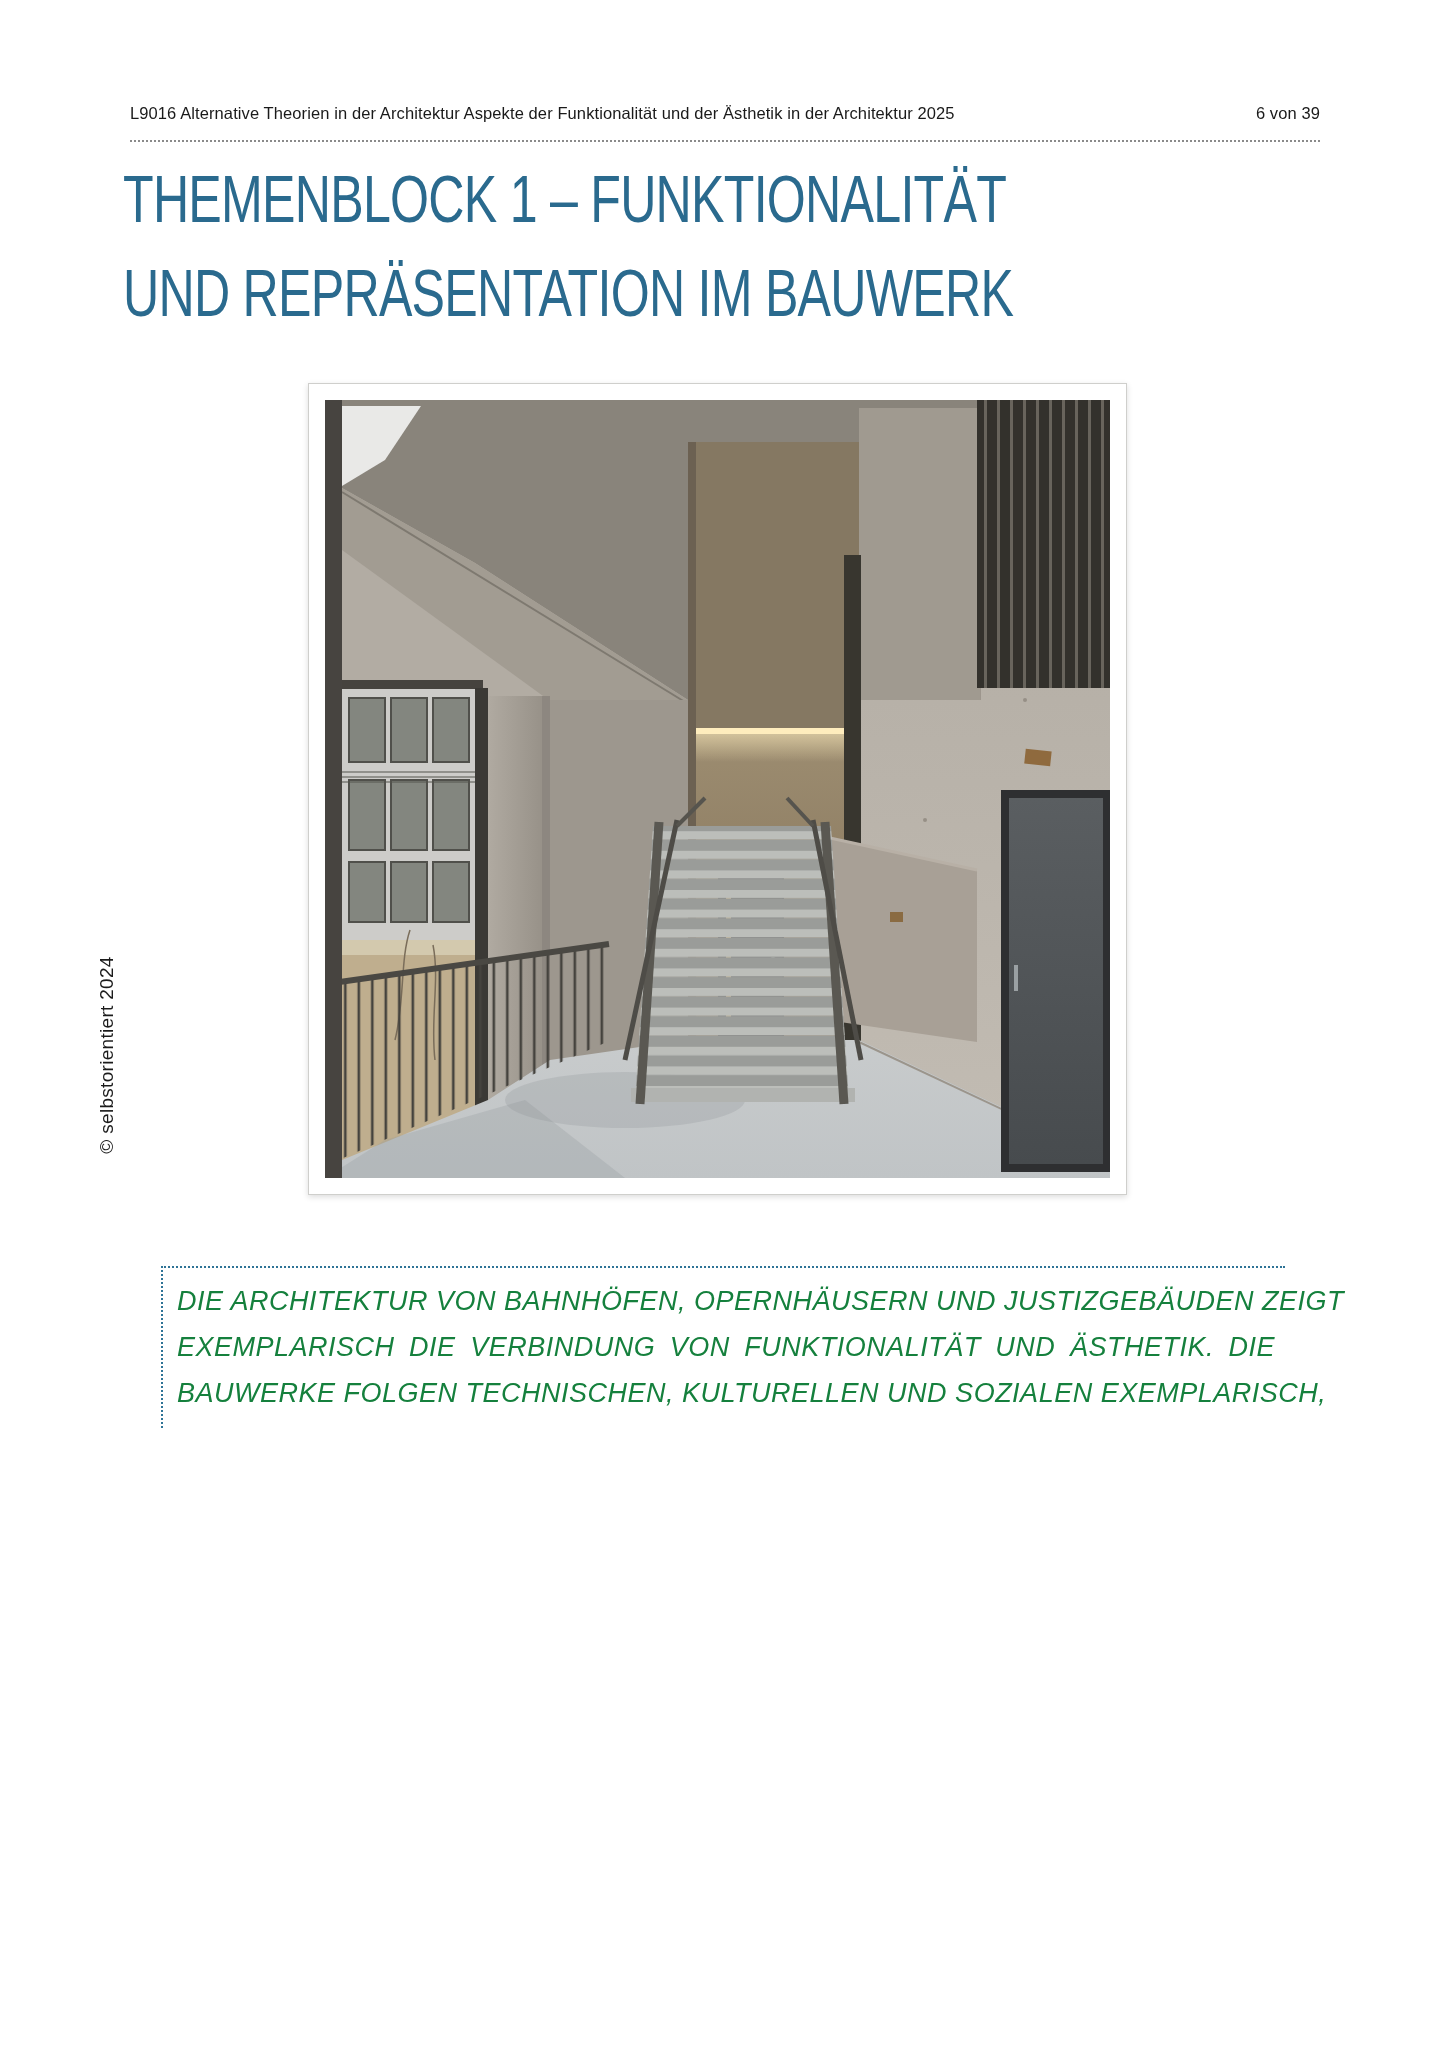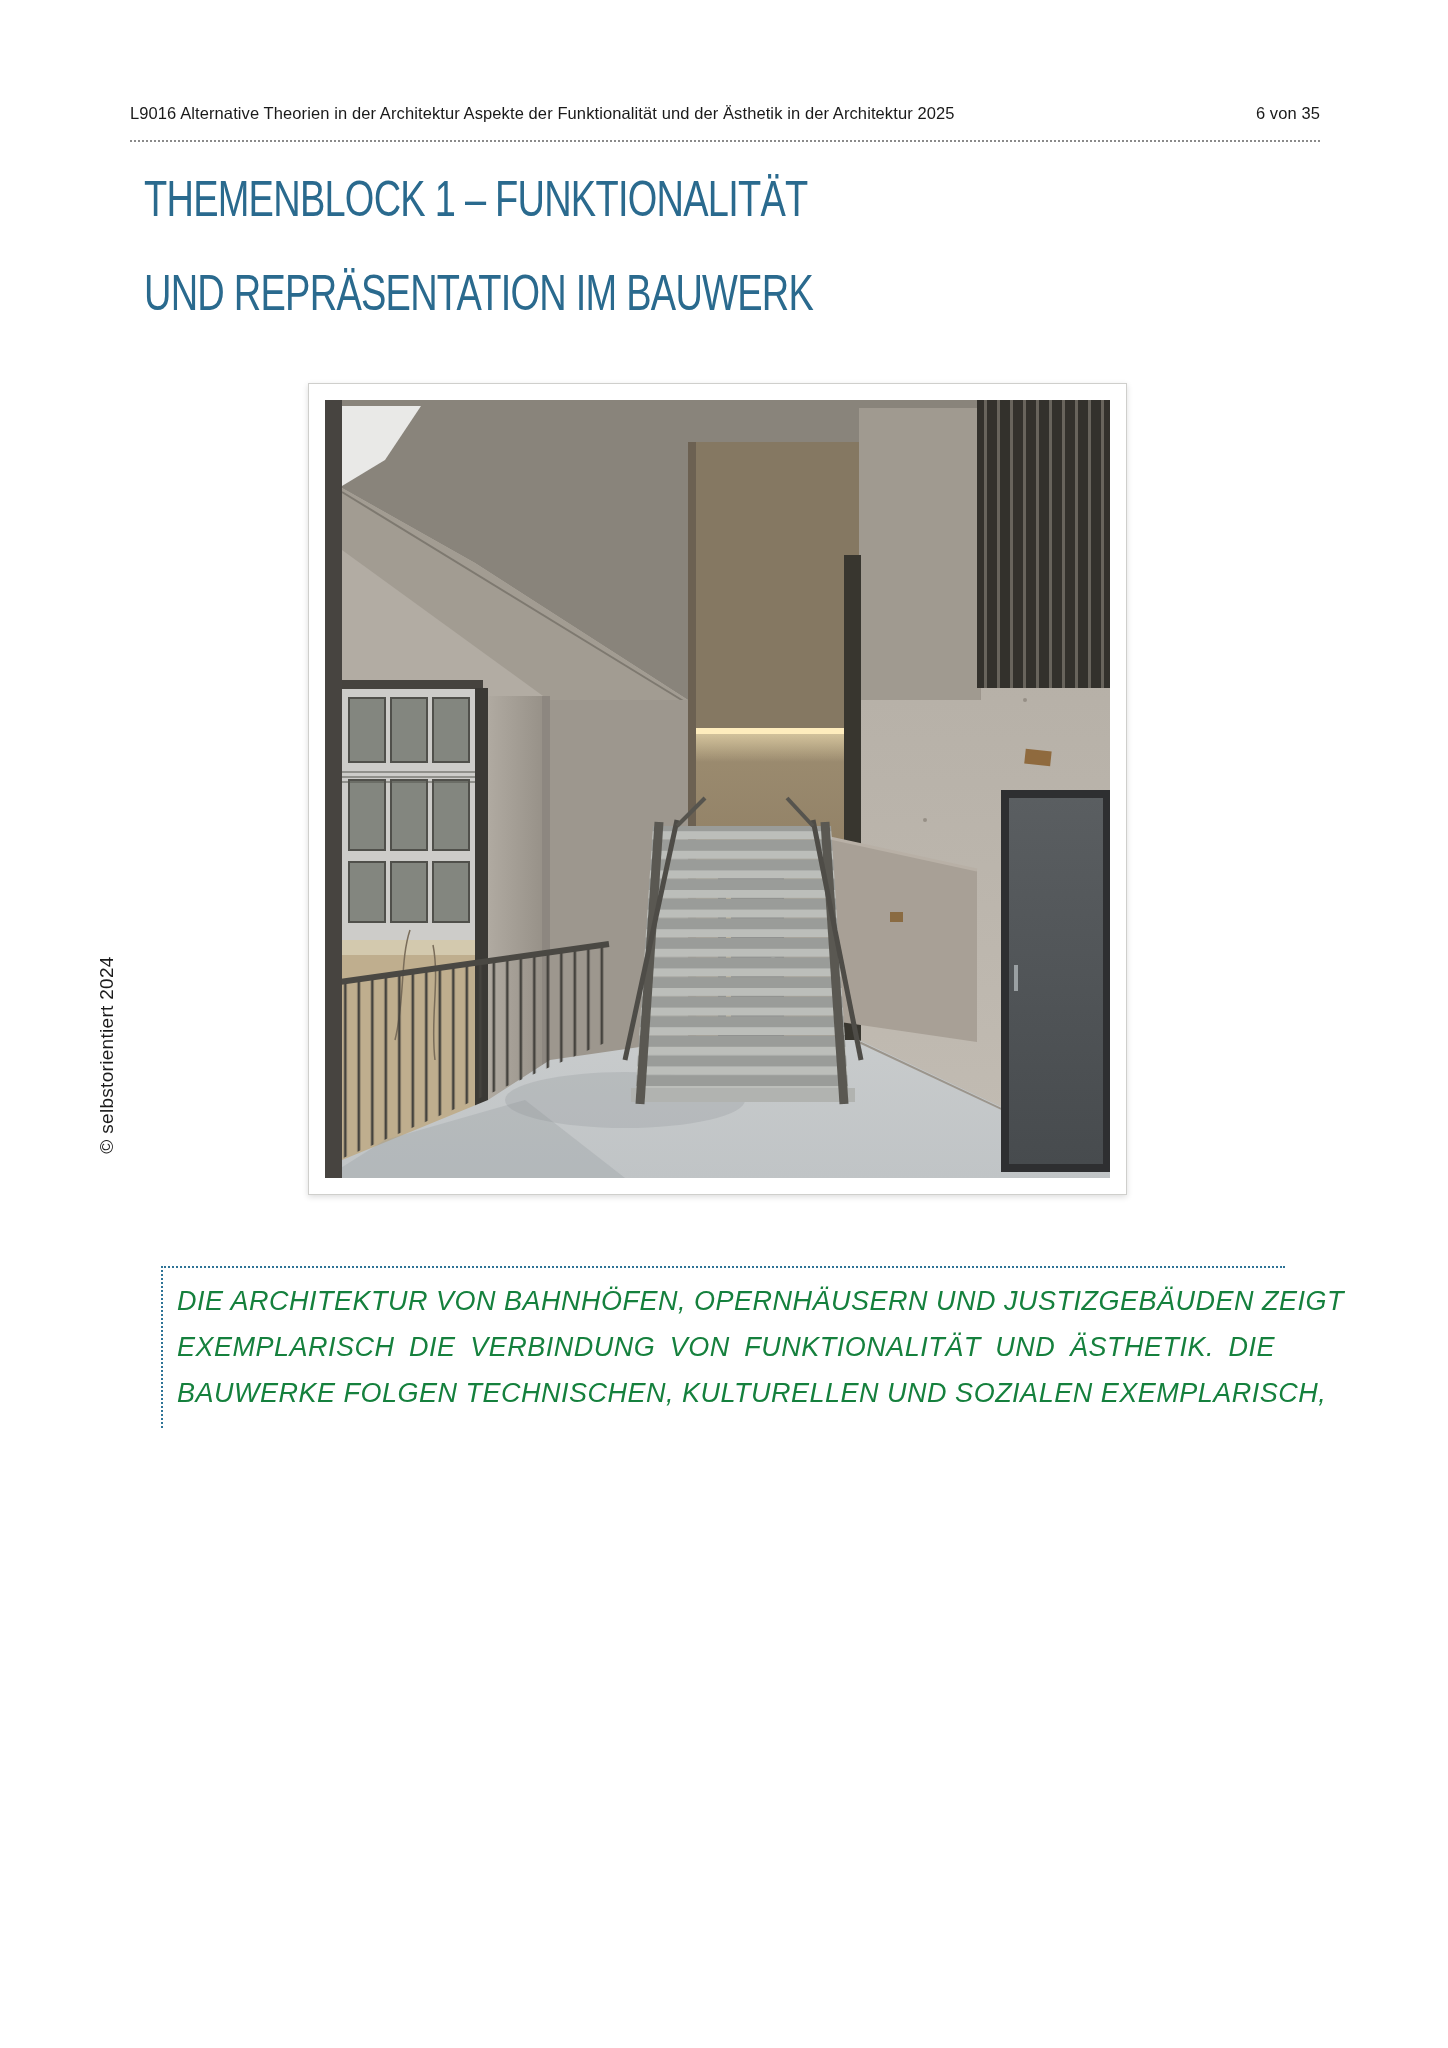--- a/index.html
+++ b/index.html
@@ -15,23 +15,23 @@
     position:absolute;left:130px;top:104px;width:1190px;
     display:flex;justify-content:space-between;align-items:baseline;
     font-size:16.5px;color:#1a1a1a;letter-spacing:0.1px;
   }
   .header-rule{
     position:absolute;left:130px;top:140px;width:1190px;height:0;
     border-top:2px dotted #8a8a8a;
   }
   
   .title{
-    position:absolute;left:144px;top:152px;margin:0;
+    position:absolute;left:123px;top:152px;margin:0;
     font-weight:400;color:#2a6a8e;
-    font-size:50px;line-height:94px;letter-spacing:-1px;
+    font-size:66px;line-height:94px;letter-spacing:-1px;
   }
   .title-line{transform:scaleX(0.76);transform-origin:left center;white-space:nowrap;}
   
   .photo-frame{
     position:absolute;left:308px;top:383px;
     padding:16px;background:#ffffff;
     border:1px solid #cfcfcc;
     box-shadow:0 2px 6px rgba(0,0,0,0.14);
   }
   .photo-frame svg{display:block;}
@@ -57,21 +57,21 @@
   }
   .quote-line.jfull{text-align:justify;text-align-last:justify;}
 </style>
 </head>
 <body>
 
 <div class="page">
 
   <div class="page-header">
     <span>L9016 Alternative Theorien in der Architektur Aspekte der Funktionalität und der Ästhetik in der Architektur 2025</span>
-    <span>6 von 35</span>
+    <span>6 von 39</span>
   </div>
   <div class="header-rule"></div>
 
   <h1 class="title">
     <div class="title-line">THEMENBLOCK 1 – FUNKTIONALITÄT</div>
     <div class="title-line">UND REPRÄSENTATION IM BAUWERK</div>
   </h1>
 
   <div class="copyright">© selbstorientiert 2024</div>
 

